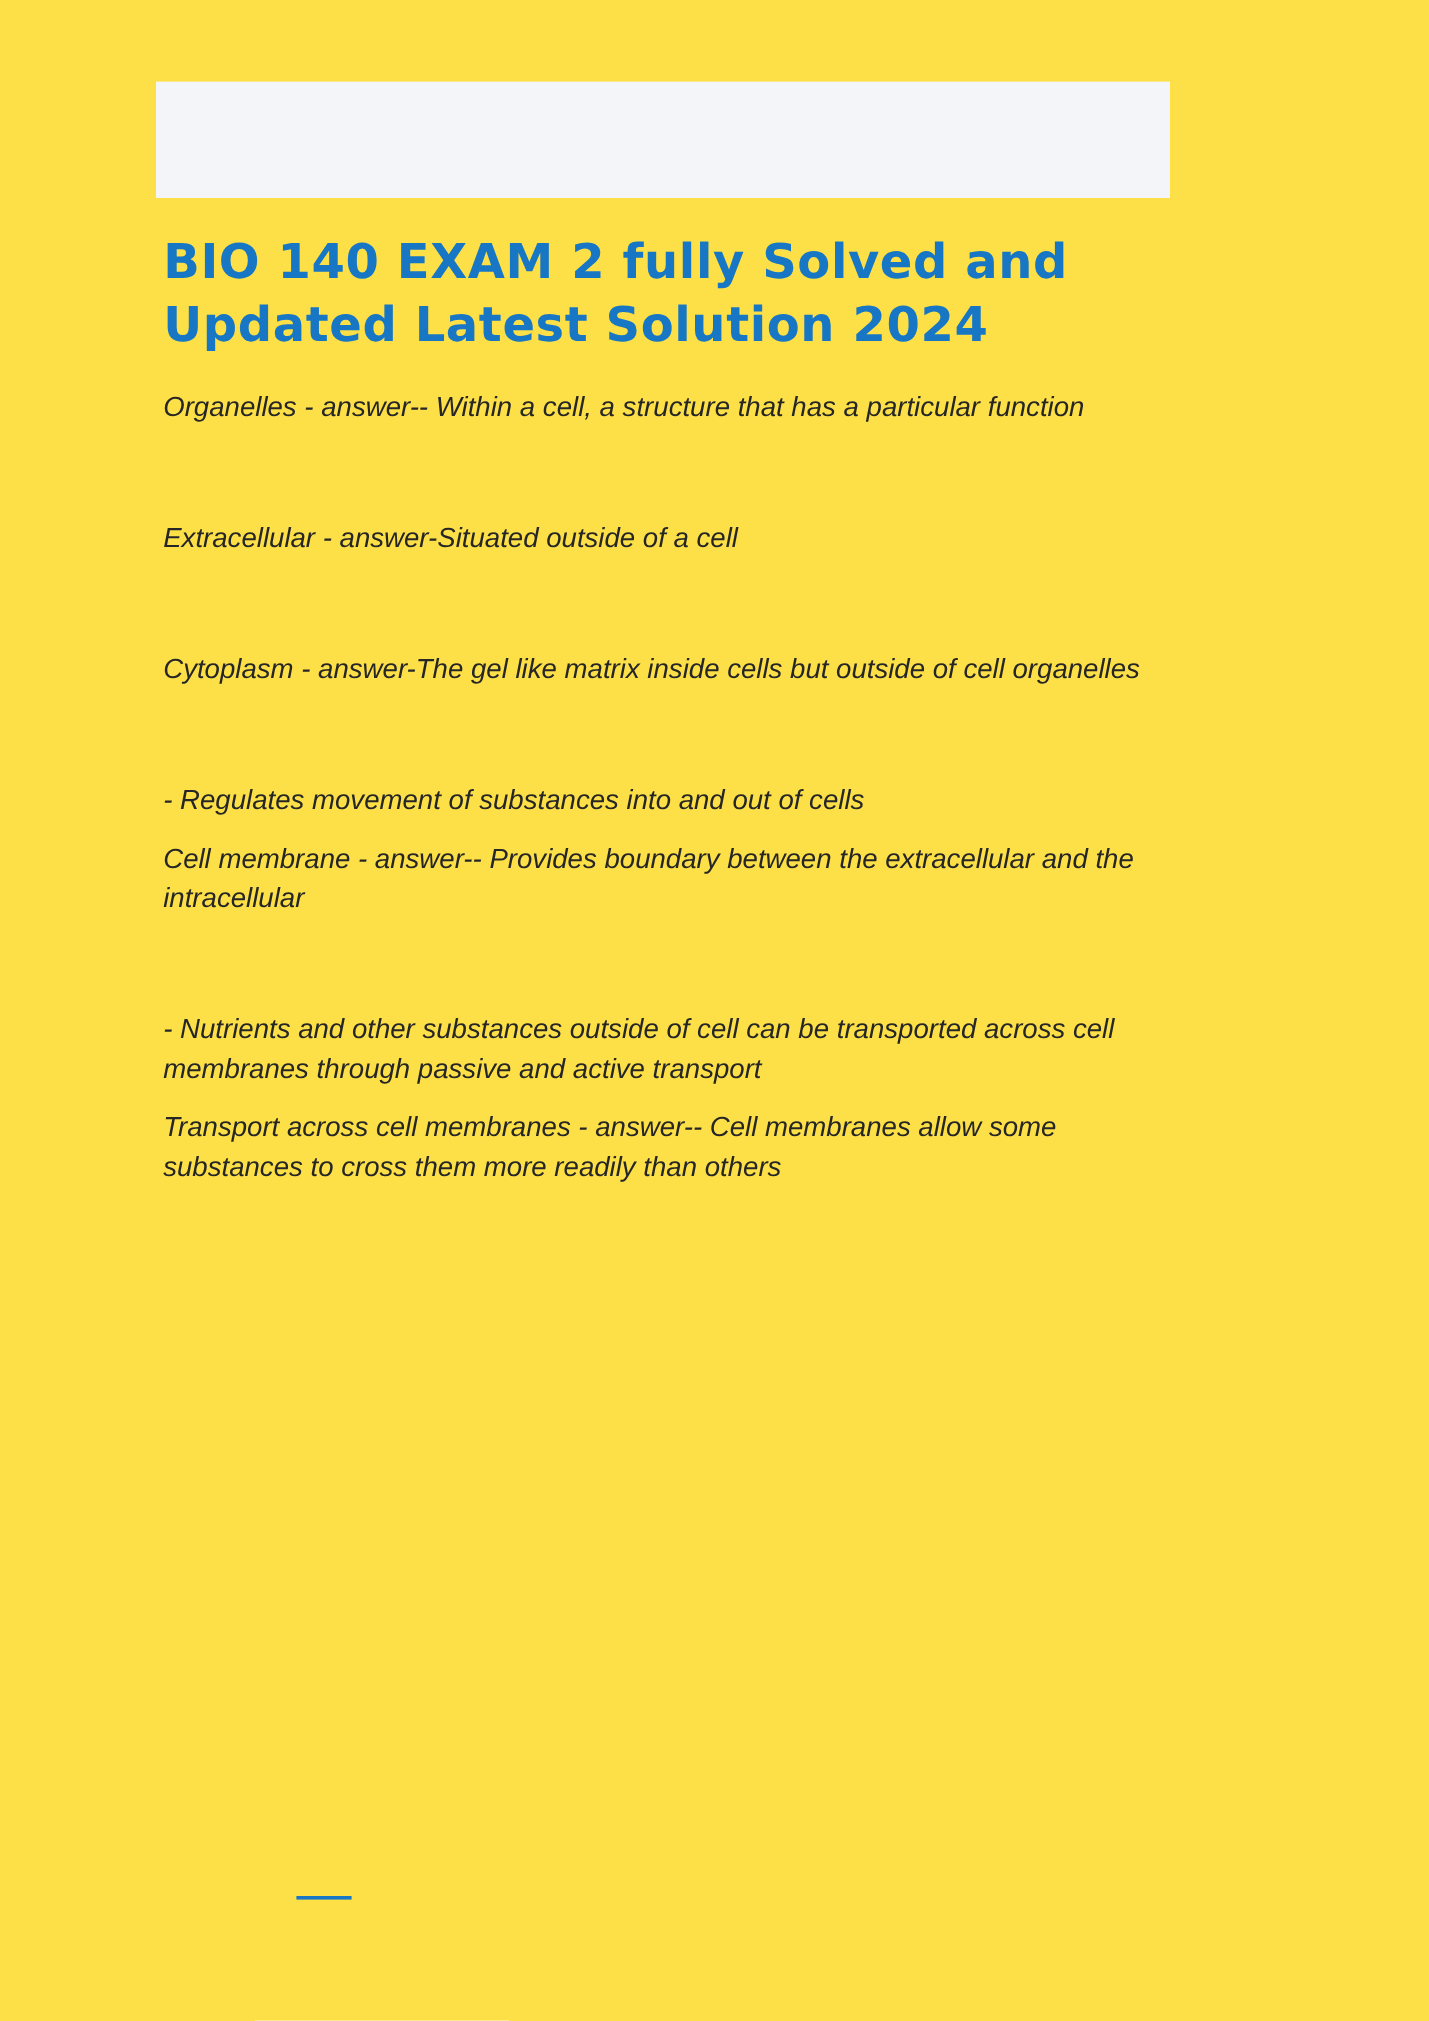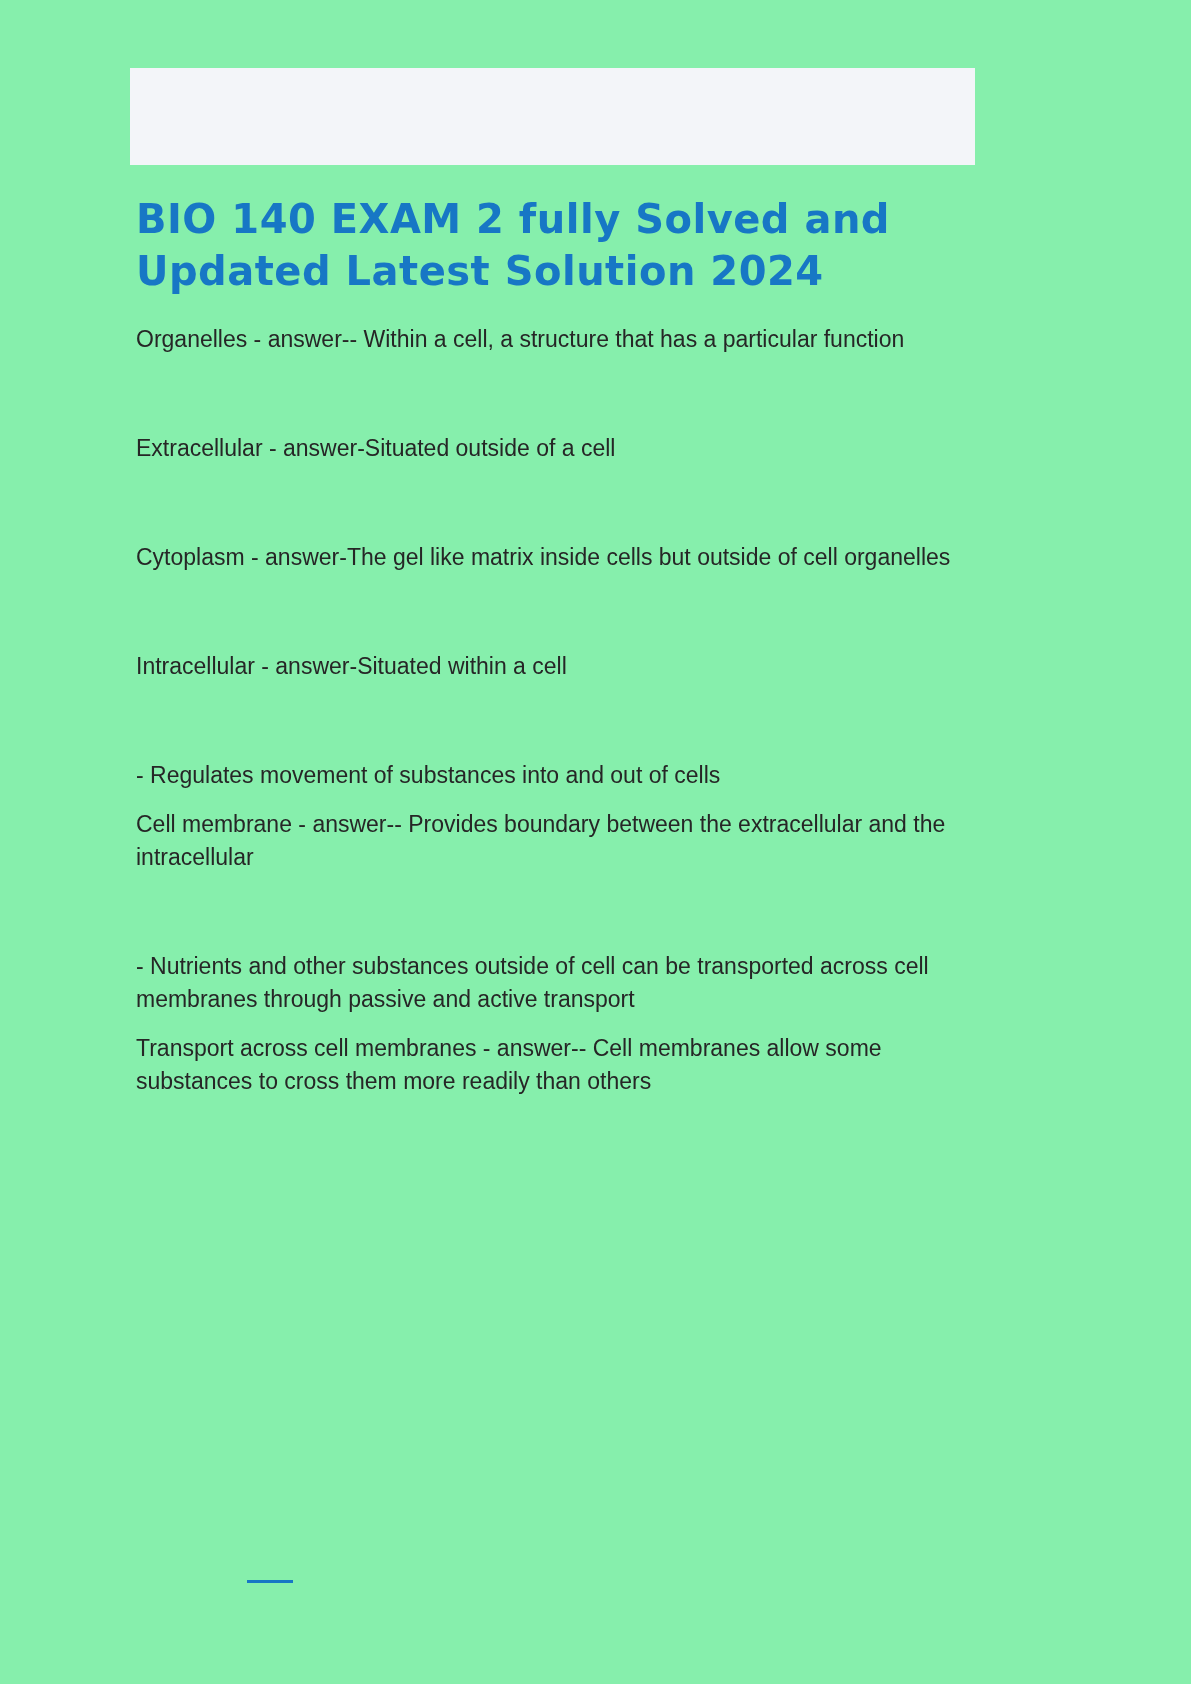--- a/index.html
+++ b/index.html
@@ -4,21 +4,21 @@
 <style>
   * { margin: 0; padding: 0; box-sizing: border-box; }
   html, body {
     background: #ffffff;
     font-family: "Liberation Sans", sans-serif;
   }
   .page {
     position: relative;
     width: 1191px;
     height: 1684px;
-    background: #86efac;
+    background: #fde047;
     overflow: hidden;
   }
   .banner {
     position: absolute;
     left: 130px;
     top: 68px;
     width: 845px;
     height: 97px;
     background: #f3f5f9;
   }
@@ -40,20 +40,21 @@
   .content {
     font-size: 23px;
     line-height: 33px;
     color: #262626;
   }
   .qa-block {
     margin-bottom: 76px;
   }
   .qa-block p {
     margin-bottom: 16px;
+    font-style: italic;
   }
   .qa-block p:last-child {
     margin-bottom: 0;
   }
   .link-fragment {
     position: absolute;
     left: 247px;
     top: 1580px;
     width: 46px;
     height: 3px;
@@ -78,23 +79,20 @@
       </section>
 
       <section class="qa-block">
         <p>Extracellular - answer-Situated outside of a cell</p>
       </section>
 
       <section class="qa-block">
         <p>Cytoplasm - answer-The gel like matrix inside cells but outside of cell organelles</p>
       </section>
 
-      <section class="qa-block">
-        <p>Intracellular - answer-Situated within a cell</p>
-      </section>
 
       <section class="qa-block">
         <p>- Regulates movement of substances into and out of cells</p>
         <p>Cell membrane - answer-- Provides boundary between the extracellular and the intracellular</p>
       </section>
 
       <section class="qa-block">
         <p>- Nutrients and other substances outside of cell can be transported across cell membranes through passive and active transport</p>
         <p>Transport across cell membranes - answer-- Cell membranes allow some substances to cross them more readily than others</p>
       </section>

